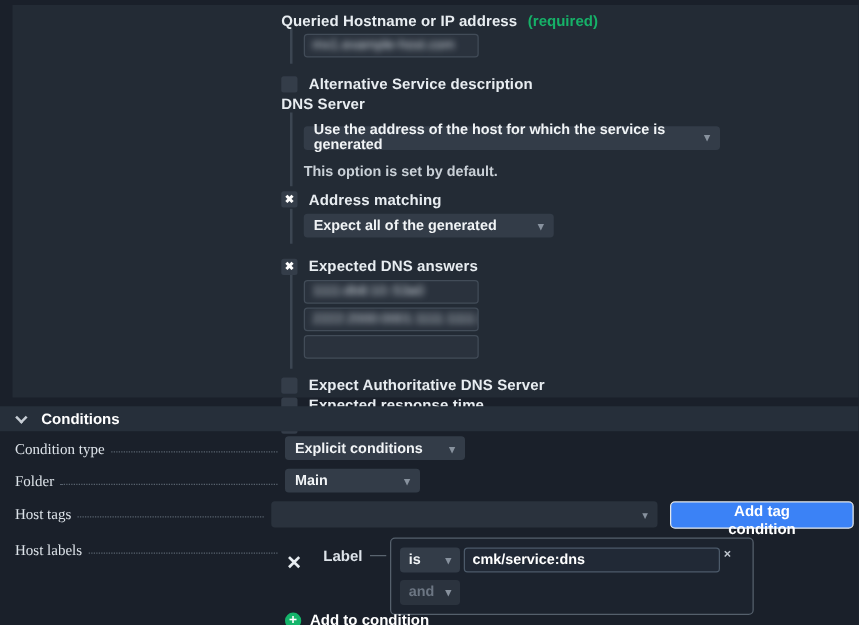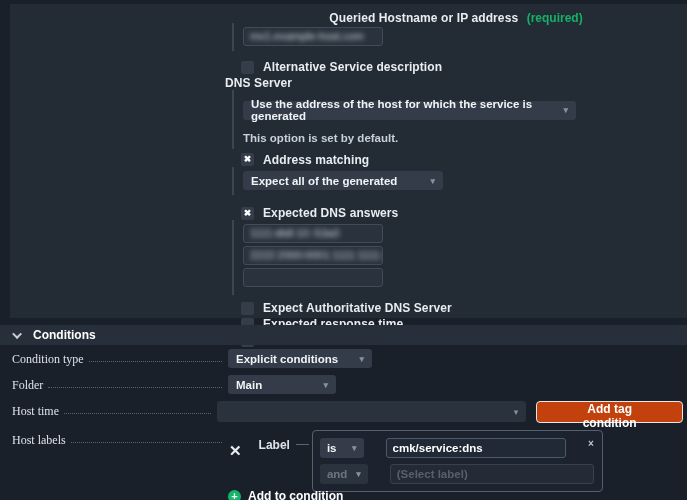--- a/index.html
+++ b/index.html
@@ -11,38 +11,38 @@
     overflow:hidden;
     color:#e8edf1;
   }
   
   .value-panel {
     position:absolute; left:10px; top:4px; width:677px; height:314px;
     background:#232b35; padding:4px 0 0 215px;
   }
   .flabel { font-size:12px; font-weight:bold; color:#e8edf1; letter-spacing:.1px; }
   .required { font-size:12px; font-weight:bold; color:#16b168; margin-left:4px; }
-  .label-row { height:15px;text-align:center; }
+  .label-row { height:15px; }
   .indent {
     border-left:2px solid #3c4652; margin-left:7px; padding:4px 0 5px 9px;
   }
   .text-input {
     width:140px; height:19px; background:#2a323d; border:1px solid #424c58;
     border-radius:3px; color:#cfd6dd; font-size:11px; padding:2px 6px;
     overflow:hidden; white-space:nowrap;
   }
   .blurred { filter:blur(2.6px); }
   .dropdown {
     height:19px; background:#333c48; border-radius:3px; display:inline-flex;
     align-items:center; justify-content:space-between; padding:0 8px;
     color:#f1f4f6; font-weight:bold; font-size:11.5px; cursor:default;
   }
   .dd-arrow { color:#88929e; font-size:9px; margin-left:10px; }
   .note { font-size:11.5px; color:#c9d0d7; margin-top:12px; font-weight:bold; }
-  .checkbox-row { display:flex; align-items:center; gap:9px;margin-left:16px; }
+  .checkbox-row { display:flex; align-items:center; gap:9px; }
   .checkbox {
     width:13px; height:13px; background:#343d49; border-radius:2px; flex:0 0 13px;
     display:flex; align-items:center; justify-content:center;
     color:#ffffff; font-size:9px; line-height:13px; font-weight:bold; cursor:pointer;
   }
   .mt9{margin-top:9px;} .mt4{margin-top:4px;} .mt11{margin-top:11px;}
   .mt6{margin-top:6px;} .mt2{margin-top:2px;} .mt1{margin-top:2px;}
   .stack > .text-input { margin-bottom:3px; }
   
   .cond-header {
@@ -55,34 +55,34 @@
     transform:rotate(-45deg) translateY(-2px);
   }
   .cond-title { font-size:12px; font-weight:bold; color:#ffffff;text-align:center; }
   .cond-body { position:absolute; left:12px; top:349px; width:671px; }
   .cond-row { display:flex; align-items:flex-start; margin-bottom:7px; }
   .cond-label-wrap { width:210px; margin-right:6px; display:flex; align-items:flex-start; padding-top:3px;font-family:Liberation Serif, serif; }
   .cond-label { font-size:12px; color:#dde3e9; white-space:nowrap; }
   .leader { flex:1; border-bottom:1px dotted #59636f; height:10px; margin-left:5px; }
   .host-tags-dd { width:325px; height:21px; background:#2a323d; font-weight:normal; color:#9aa3ae; }
   .btn {
-    margin-left:10px; height:22px; background:#c2410c; border:1px solid #e4e8eb;
+    margin-left:10px; height:22px; background:#3b82f6; border:1px solid #e4e8eb;
     border-radius:4px; color:#ffffff; font-weight:bold; font-size:12px;
     padding:0 24px; font-family:"Liberation Sans",sans-serif; cursor:pointer;
   }
   
   .hl-area { display:flex; align-items:flex-start; }
   .big-x { color:#e8edf1; font-size:15px; font-weight:bold; margin:13px 17px 0 1px; cursor:pointer; line-height:1; }
   .hl-word { font-size:12px; font-weight:bold; color:#dde3e9; margin-top:8px; }
   .hl-connector { width:13px; border-top:1px solid #5a646f; margin:14px 3px 0 6px; }
   .hl-panel {
     border:1px solid #55606c; border-radius:4px; background:#1c232e;
     padding:7px 8px 7px 7px; width:291px;
   }
-  .hl-row { display:flex; align-items:flex-start; gap:22px; }
+  .hl-row { display:flex; align-items:flex-start; gap:3px; }
   .hl-row + .hl-row { margin-top:6px; }
   .op-dd { width:48px; height:20px; padding:0 7px; }
   .op-dd .dd-arrow { margin-left:0; }
   .op-disabled { background:#2b333e; color:#6c7683; }
   .op-disabled + .hl-input { background:#242b36; border-color:#38424e; }
   .hl-input {
     width:205px; height:20px; background:#212936; border:1px solid #4c5a6a;
     border-radius:3px; color:#ffffff; font-weight:bold; font-size:11.5px;
     padding:0 6px; font-family:"Liberation Sans",sans-serif; outline:none;
   }
@@ -192,21 +192,21 @@
       <span class="leader"></span>
     </div>
     <div class="dropdown" style="width:108px;">
       <span>Main</span>
       <span class="dd-arrow">▾</span>
     </div>
   </div>
 
   <div class="cond-row">
     <div class="cond-label-wrap">
-      <span class="cond-label">Host time</span>
+      <span class="cond-label">Host tags</span>
       <span class="leader"></span>
     </div>
     <div class="dropdown host-tags-dd">
       <span></span>
       <span class="dd-arrow">▾</span>
     </div>
     <button class="btn">Add tag condition</button>
   </div>
 
   <div class="cond-row">
@@ -225,21 +225,20 @@
             <span class="dd-arrow">▾</span>
           </div>
           <input class="hl-input" type="text" value="cmk/service:dns" style="">
           <span class="hl-close">×</span>
         </div>
         <div class="hl-row">
           <div class="dropdown op-dd op-disabled">
             <span>and</span>
             <span class="dd-arrow">▾</span>
           </div>
-          <input class="hl-input" type="text" placeholder="(Select label)" style="">
         </div>
       </div>
     </div>
   </div>
 </div>
 
 <div class="add-condition">
   <span class="add-icon">+</span>
   <span class="add-text">Add to condition</span>
 </div>

